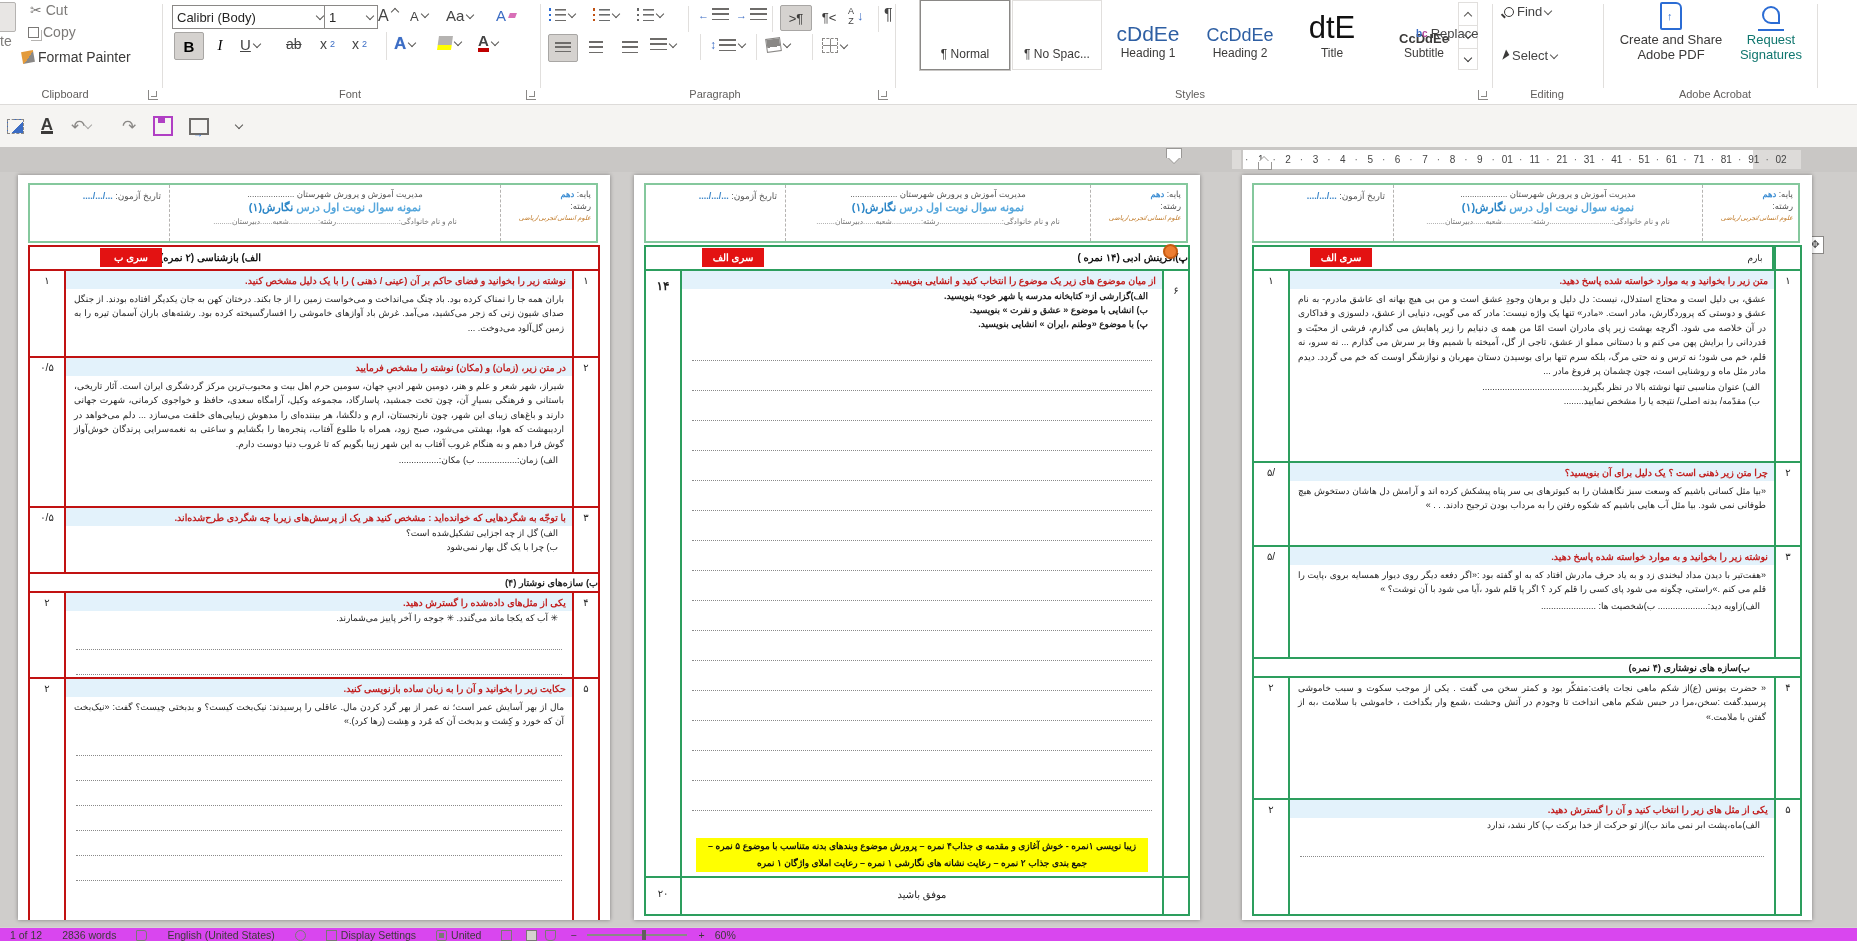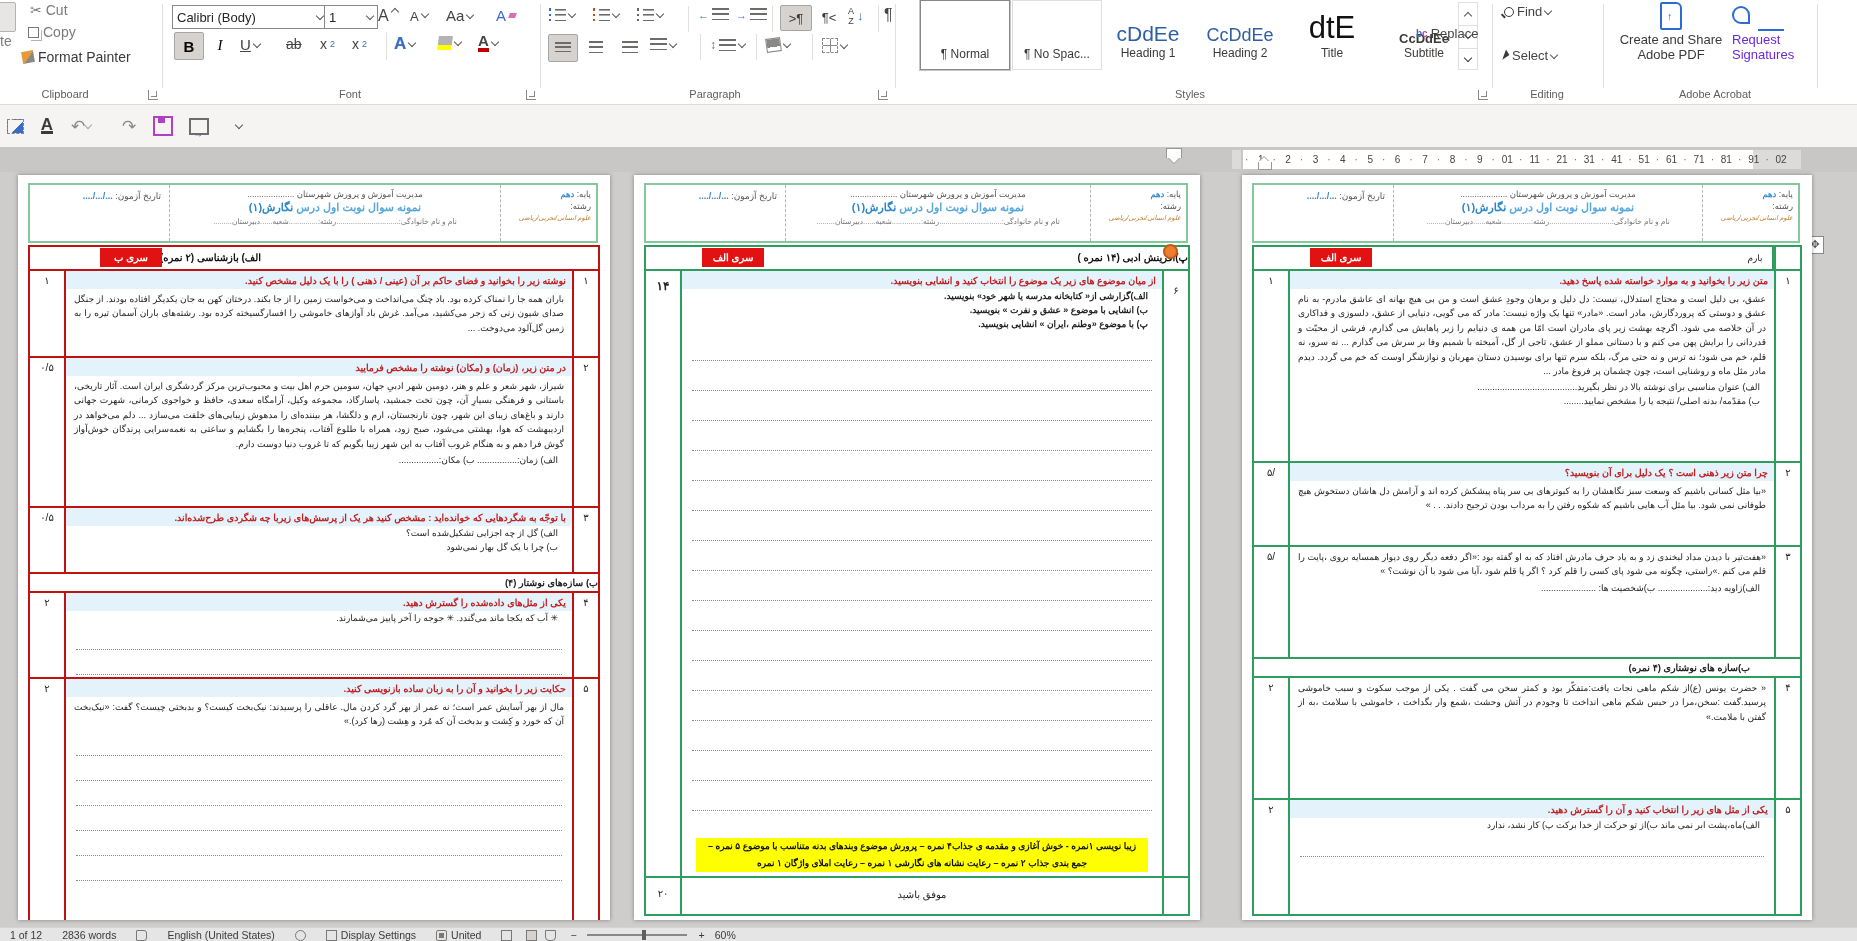--- a/index.html
+++ b/index.html
@@ -79,21 +79,21 @@
   .qline{font-size:9px;color:#222;padding:2px 14px;}
   .dotline{height:24px;border-bottom:1px dotted #8a8a8a;margin:0 10px;}
   .essay .dotline{height:29px;}
   .secrow{font-weight:bold;font-size:9.5px;color:#222;text-align:center;padding:3px 0;}
   .thead{height:22px;position:relative;}
   .thead .ttl{font-weight:bold;font-size:10px;color:#111;line-height:22px;}
   .seri{position:absolute;top:1px;width:62px;height:19px;background:#e31212;color:#fff;font-weight:bold;font-size:10px;text-align:center;line-height:19px;}
   .yellow{background:#ffff00;color:#111;font-weight:bold;font-size:9px;text-align:center;line-height:1.9;margin:2px 14px 4px;}
   .goodluck{font-size:10px;color:#222;text-align:center;line-height:34px;}
   
-  #statusbar{position:absolute;left:0;top:927px;width:1857px;height:14px;background:#e5e5e5;border-top:1px solid #d6d4d2;font-size:10.5px;color:#3b3a39;display:flex;align-items:center;}
+  #statusbar{position:absolute;left:0;top:927px;width:1857px;height:14px;background:#d946ef;border-top:1px solid #d6d4d2;font-size:10.5px;color:#3b3a39;display:flex;align-items:center;}
   .st-item{padding:0 10px;white-space:nowrap;display:flex;align-items:center;gap:4px;}
   .st-right{margin-right:auto;display:flex;align-items:center;}
   .slider{width:100px;height:2px;background:#8a8886;position:relative;margin:0 8px;}
   .slider .thumb{position:absolute;left:55px;top:-4px;width:4px;height:10px;background:#605e5c;}
   .mini-ic{display:inline-block;width:11px;height:11px;border:1px solid #7a7876;box-sizing:border-box;}
   
   #presence-dot{position:absolute;left:1163px;top:244px;width:15px;height:15px;border-radius:50%;background:#ed7d31;border:2px solid #c55a11;box-sizing:border-box;}
   #table-handle{position:absolute;left:1806px;top:236px;width:16px;height:16px;background:#fff;border:1px solid #8a8886;color:#555;font-size:11px;line-height:15px;text-align:center;}
 </style>
 </head>
@@ -302,21 +302,21 @@
         <span class="chv"></span>
       </div>
     <div class="grp-label" style="left:1512px;width:70px;">Editing</div>
     <div class="vdiv" style="left:1603px;"></div>
 
     <div class="abs" style="left:1612px;top:2px;width:118px;text-align:center;color:#3b3a39;font-size:13px;">
       <div style="height:30px;"><span style="display:inline-block;width:18px;height:24px;border:2px solid #2b6cd4;border-radius:2px 6px 2px 2px;position:relative;"><span style="position:absolute;left:5px;top:6px;color:#2b6cd4;font-size:11px;">↑</span></span></div>
       <div>Create and Share</div>
       <div>Adobe PDF</div>
     </div>
-    <div class="abs" style="left:1732px;top:2px;width:78px;text-align:left;color:#6d28d9;font-size:13px;">
+    <div class="abs" style="left:1732px;top:2px;width:78px;text-align:center;color:#0f766e;font-size:13px;">
       <div style="height:30px;"><span style="display:inline-block;width:14px;height:14px;border:2px solid #2b6cd4;border-radius:50% 50% 0 50%;margin-top:4px;"></span><span style="display:block;width:26px;height:2px;background:#2b6cd4;margin:2px auto 0;"></span></div>
       <div>Request</div>
       <div>Signatures</div>
     </div>
     <div class="grp-label" style="left:1660px;width:110px;">Adobe Acrobat</div>
     <div class="vdiv" style="left:1817px;"></div>
   </div>
 
   <div id="qat">
     <div class="qic" style="left:4px;">
@@ -517,36 +517,37 @@
       <div class="xrow thead">
         <div class="ncol"></div>
         <div class="scol" style="font-size:9px;padding-top:6px;">بارم</div>
         <div class="seri" style="left:56px;">سری الف</div>
       </div>
       <div class="xrow" style="height:190px;">
         <div class="ncol">۱</div>
         <div class="mcol">
           <div class="qtitle">متن زیر را بخوانید و به موارد خواسته شده پاسخ دهید.</div>
           <div class="qbody">عشق، بی دلیل است و محتاج استدلال، نیست: دل دلیل و برهان وجودِ عشق است و من بی هیچ بهانه ای عاشق مادرم- به نام عشق و دوستی که پروردگارش، مادر است. «مادر» تنها یک واژه نیست: مادر که می گویی، دنیایی از عشق، دلسوزی و فداکاری در آن خلاصه می شود. اگرچه بهشت زیر پای مادران است امّا من همه ی دنیایم را زیر پاهایش می گذارم، فرشی از محبّت و قدردانی را برایش پهن می کنم و با دستانی مملو از عشق، تاجی از گل، آمیخته با شمیم وفا بر سرش می گذارم ... نه سرو، نه قلم، خم می شود؛ نه ترس و نه حتی مرگ، بلکه سرم تنها برای بوسیدن دستان مهربان و نوازشگر اوست که خم می گردد. دیدم مادر مثل ماه و روشنایی است، چون چشمان پر فروغ مادر ...</div>
-          <div class="qline">الف) عنوان مناسبی برای نوشته بالا در نظر بگیرید........................................</div>
+          <div class="qline">الف) عنوان مناسبی تنها نوشته بالا در نظر بگیرید........................................</div>
           <div class="qline">ب) مقدّمه/ بدنه اصلی/ نتیجه یا را مشخص نمایید........</div>
         </div>
         <div class="scol">۱</div>
       </div>
       <div class="xrow" style="height:82px;">
         <div class="ncol">۲</div>
         <div class="mcol">
           <div class="qtitle">چرا متن زیر ذهنی است ؟ یک دلیل برای آن بنویسید؟</div>
           <div class="qbody">«بیا مثل کسانی باشیم که وسعت سبز نگاهشان را به کبوترهای بی سر پناه پیشکش کرده اند و آرامش دل هاشان دستخوش هیچ طوفانی نمی شود. بیا مثل آب هایی باشیم که شکوه رفتن را به مرداب بودن ترجیح دادند. . . »</div>
         </div>
         <div class="scol">/۵</div>
       </div>
       <div class="xrow" style="height:110px;">
         <div class="ncol">۳</div>
         <div class="mcol">
+          <div class="qtitle">نوشته زیر را بخوانید و به موارد خواسته شده پاسخ دهید.</div>
           <div class="qbody">«هفت‌تیر با دیدن مداد لبخندی زد و به یاد حرف مادرش افتاد که به او گفته بود :«اگر دفعه دیگر روی دیوار همسایه بروی ،پایت را قلم می کنم .»راستی، چگونه می شود پای کسی را قلم کرد ؟ اگر پا قلم شود ،آیا می شود با آن نوشت؟ »</div>
           <div class="qline">الف)زاویه دید:....................                ب)شخصیت ها: ......................</div>
         </div>
         <div class="scol">/۵</div>
       </div>
       <div class="xrow secrow" style="text-align:right;padding-right:50px;">ب)سازه های نوشتاری (۴ نمره)</div>
       <div class="xrow" style="height:120px;">
         <div class="ncol">۴</div>
         <div class="mcol">
           <div class="qbody">« حضرت یونس (ع)از شکم ماهی نجات یافت:متفکّر بود و کمتر سخن می گفت . یکی از موجب سکوت و سبب خاموشی پرسید.گفت :سخن،مرا در حبس شکم ماهی انداخت تا وجودم در آتش وحشت ،شمع وار بگداخت ، خاموشی با سلامت ،به از گفتن با ملامت.»</div>

